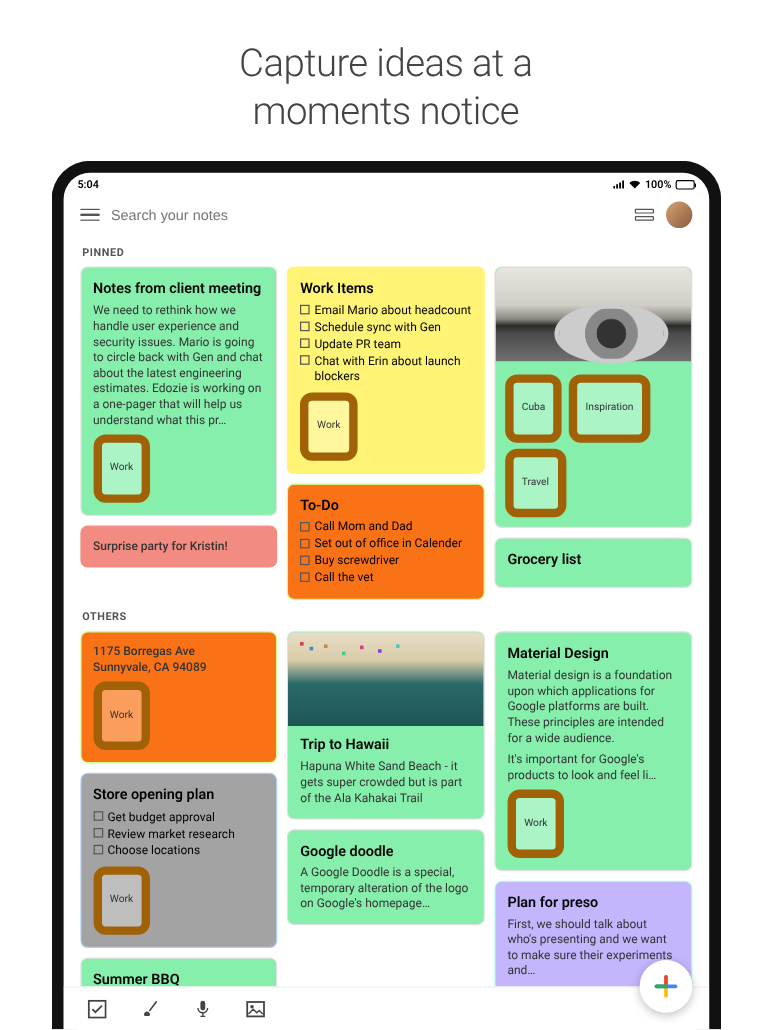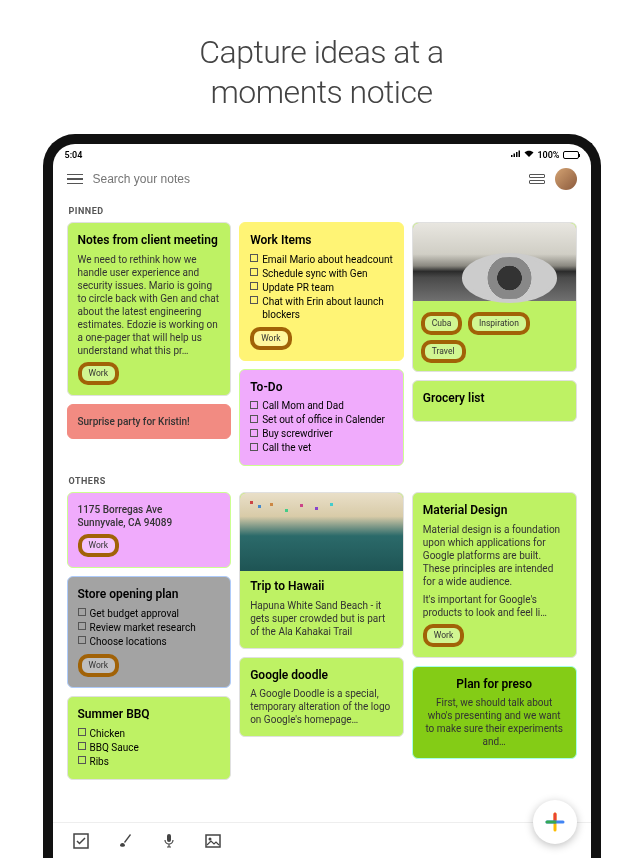--- a/index.html
+++ b/index.html
@@ -21,21 +21,21 @@
   border: 10px solid #111; border-bottom: none;
   border-radius: 32px 32px 0 0;
   background: #fff;
   overflow: hidden;
   position: relative;
 }
 .status-bar {
   height: 18px; display: flex; justify-content: space-between; align-items: center;
   padding: 4px 12px 0 12px; font-size: 9px; font-weight: 600;
 }
-.status-right { display: flex; align-items: center; gap: 3px; }
+.status-right { display: flex; gap: 3px; }
 .signal svg, .wifi svg { width: 10px; height: 8px; }
 .battery { width: 16px; height: 8px; border: 1px solid #000; border-radius: 2px; position: relative; }
 .battery::after { content:''; position:absolute; right:-2px; top:2px; width:1px; height:3px; background:#000; }
 .battery-fill { width:100%; height:100%; background:#000; }
 
 .search-row {
   display: flex; align-items: center; padding: 6px 14px; gap: 10px;
 }
 .hamburger { width: 16px; display: flex; flex-direction: column; gap: 3px; }
 .hamburger span { height: 1.5px; background: #555; width: 100%; }
@@ -58,34 +58,34 @@
 .grid {
   display: grid; grid-template-columns: repeat(3, 1fr); gap: 8px;
   align-items: start;
 }
 .col { display: flex; flex-direction: column; gap: 8px; }
 
 .card {
   border-radius: 6px; padding: 10px;
   font-size: 10px; line-height: 1.3;
   border: 1px solid #e0e0e0;
-  background: #bef264;
+  background: #86efac;
 }
 .card.yellow { background: #fff475; border-color: #fff475; }
-.card.green { background: #f0abfc; border-color: #ccff90; }
+.card.green { background: #f97316; border-color: #ccff90; }
 .card.red { background: #f28b82; border-color: #f28b82; }
 .card.blue { background: #a3a3a3; border-color: #aecbfa; }
-.card.teal { background: #84cc16; border-color: #a7ffeb; text-align: center; }
+.card.teal { background: #c4b5fd; border-color: #a7ffeb; }
 .card-img { padding: 0; overflow: hidden; }
 .card-title { font-size: 12px; font-weight: 600; margin-bottom: 4px; }
 .card-body { color: #333; font-size: 10px; }
 .card-body p + p { margin-top: 5px; }
 .chip {
-  display: inline-block; font-size: 8.5px; padding: 2px 7px;
-  border: 4px solid #a16207; border-radius: 10px; margin-top: 5px;
+  display: inline-block; font-size: 8.5px; padding: 16px 7px;
+  border: 7px solid #a16207; border-radius: 10px; margin-top: 5px;
   margin-right: 3px;
   color: #333; background: rgba(255,255,255,0.3);
 }
 .checklist { list-style: none; }
 .checklist li { display: flex; align-items: flex-start; gap: 4px; margin: 1px 0; }
 .checkbox {
   width: 8px; height: 8px; border: 1px solid #555; flex-shrink: 0;
   margin-top: 1.5px;
 }
 .car-img {

